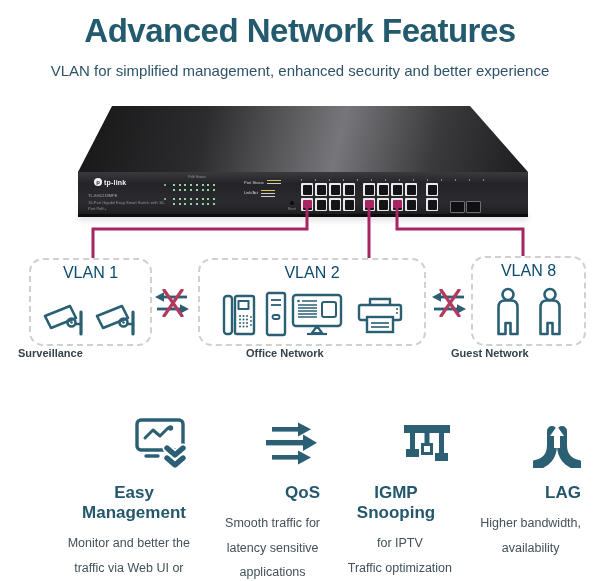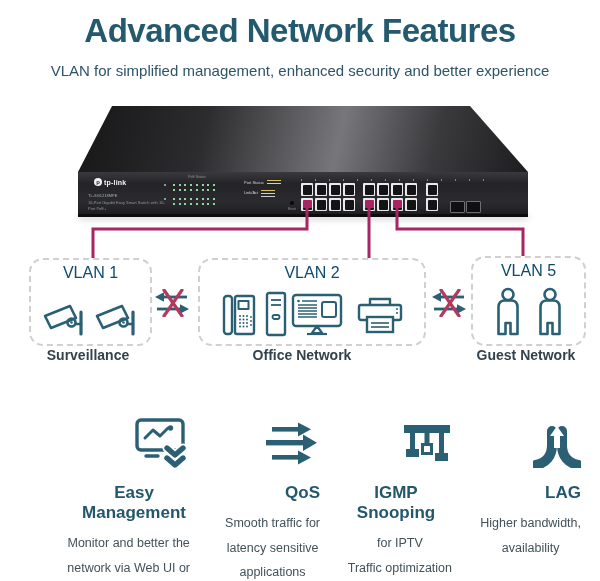--- a/index.html
+++ b/index.html
@@ -57,23 +57,23 @@
 
   
   .vbox{border:2px dashed #d0d0d0;border-radius:14px;background:#fff;}
   .vbox1{left:29px;top:258px;width:119px;height:84px;}
   .vbox2{left:198px;top:258px;width:224px;height:84px;}
   .vbox3{left:471px;top:256px;width:111px;height:86px;}
   .vlabel{position:absolute;top:4px;left:0;width:100%;text-align:center;
     font-size:16px;color:#0c4a6e;}
   .devrow{position:absolute;bottom:7px;left:0;width:100%;display:flex;
     justify-content:center;align-items:flex-end;}
-  .caption{text-align:center;font-size:14px;font-weight:bold;color:#33424d;}
+  .caption{text-align:left;font-size:11px;font-weight:bold;color:#33424d;}
   .cap1{left:18px;top:347px;width:140px;}
-  .cap2{left:227px;top:347px;width:150px;}
+  .cap2{left:246px;top:347px;width:150px;}
   .cap3{left:451px;top:347px;width:150px;}
   .blk{width:38px;height:28px;}
   .blk1{left:153px;top:289px;}
   .blk2{left:430px;top:289px;}
 
   
   .feat{top:414px;width:156px;display:flex;flex-direction:column;align-items:flex-end;}
   .f1{left:34px;} .f2{left:164px;} .f3{left:296px;} .f4{left:425px;}
   .ficon{height:58px;display:flex;align-items:center;justify-content:center;}
   .ftitle{margin-top:11px;max-width:112px;text-align:center;font-size:17px;
@@ -293,21 +293,21 @@
     </g>
   <polygon points="2,8 11,3.2 11,12.8" fill="#2a5f74"></polygon>
     <polygon points="36,20 27,15.2 27,24.8" fill="#2a5f74"></polygon>
   <g stroke="#b23a5e" stroke-width="3.2" stroke-linecap="round">
       <line x1="11" y1="1" x2="29" y2="27"></line>
       <line x1="29" y1="1" x2="11" y2="27"></line>
     </g>
 </svg>
 
 <div class="abs vbox vbox3">
-  <div class="vlabel">VLAN 5</div>
+  <div class="vlabel">VLAN 8</div>
   <div class="devrow" style="gap:16px;">
     <svg width="26" height="50" viewBox="0 0 26 50">
       <g fill="none" stroke="#2a5f74" stroke-width="2.6" stroke-linejoin="round">
         <circle cx="13" cy="7.5" r="5.5"></circle>
         <path d="M3.5,20 Q3.5,13.5 10,13.5 L16,13.5 Q22.5,13.5 22.5,20 L22.5,47 L15.5,47 L15.5,36 L10.5,36 L10.5,47 L3.5,47 Z"></path>
       </g>
     </svg>
     <svg width="26" height="50" viewBox="0 0 26 50">
       <g fill="none" stroke="#2a5f74" stroke-width="2.6" stroke-linejoin="round">
         <circle cx="13" cy="7.5" r="5.5"></circle>
@@ -332,21 +332,21 @@
       <circle cx="36.5" cy="11" r="2.7" fill="#2a5f74"></circle>
       <polyline points="33,31 41,38 49,31" fill="none" stroke="#fff" stroke-width="9" stroke-linecap="round" stroke-linejoin="round"></polyline>
       <polyline points="33,31 41,38 49,31" fill="none" stroke="#2a5f74" stroke-width="5.4" stroke-linecap="round" stroke-linejoin="round"></polyline>
       <polyline points="33,41 41,48 49,41" fill="none" stroke="#fff" stroke-width="9" stroke-linecap="round" stroke-linejoin="round"></polyline>
       <polyline points="33,41 41,48 49,41" fill="none" stroke="#2a5f74" stroke-width="5.4" stroke-linecap="round" stroke-linejoin="round"></polyline>
     </svg>
   </div>
   <div class="ftitle">Easy Management</div>
   <div class="fdesc">
     <span>Monitor and better the</span>
-    <span>network via Web UI or</span>
+    <span>traffic via Web UI or</span>
     <span>Utility</span>
   </div>
 </div>
 
 <div class="abs feat f2">
   <div class="ficon">
     <svg width="54" height="47" viewBox="0 0 54 47">
       <g fill="#2a5f74">
         <rect x="6" y="7" width="26" height="4.6"></rect>
           <polygon points="32,2.5 32,16.5 45,9.3"></polygon>

